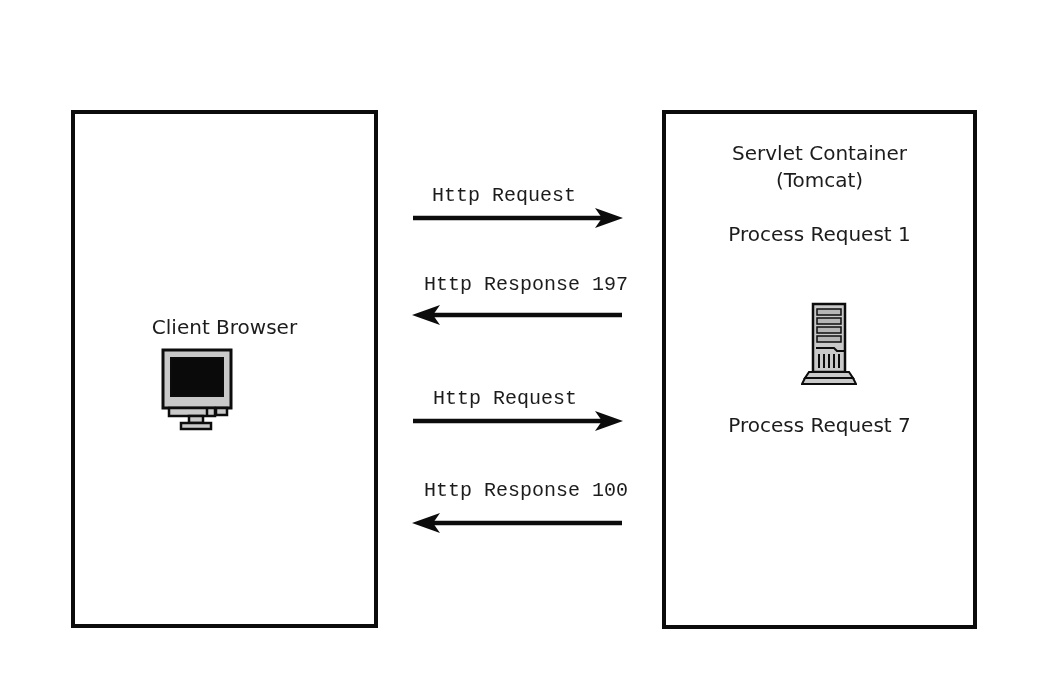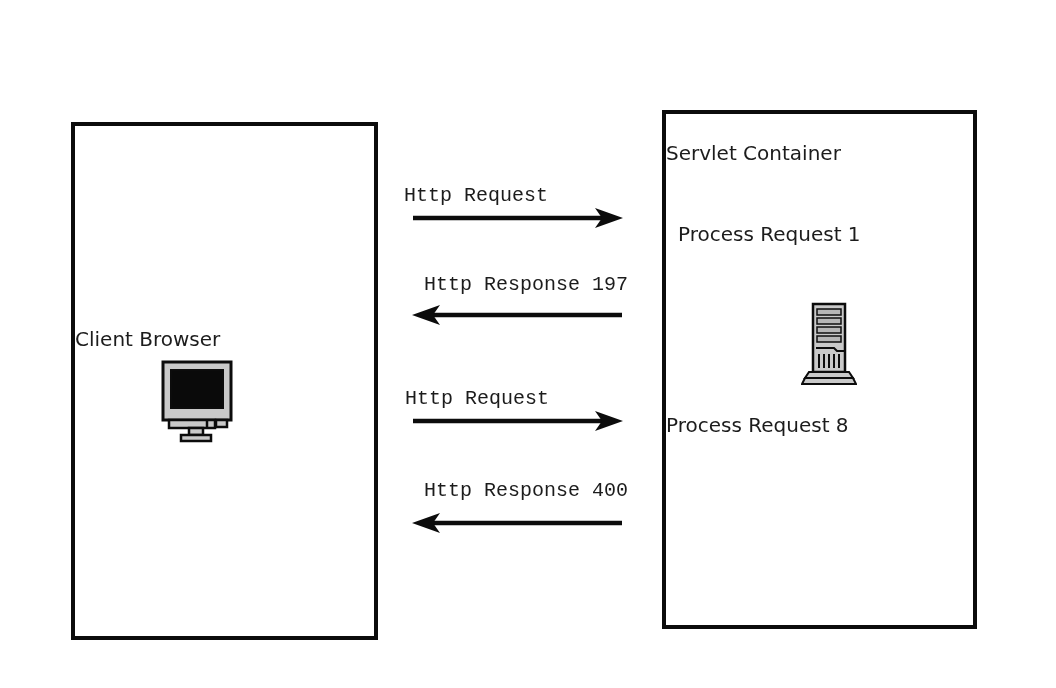--- a/index.html
+++ b/index.html
@@ -11,38 +11,39 @@
     font-family: "DejaVu Sans", "Liberation Sans", sans-serif;
     color: #1c1c1c;
     overflow: hidden;
   }
   .box {
     position: absolute;
     border: 4px solid #0c0c0c;
     background: #ffffff;
     box-sizing: border-box;
   }
-  .client-box { left: 71px;  top: 110px; width: 307px; height: 518px; margin-top: 12px; }
+  .client-box { left: 71px;  top: 110px; width: 307px; height: 518px; }
   .server-box { left: 662px; top: 110px; width: 315px; height: 519px; }
 
   .txt {
     position: absolute;
     font-size: 20px;
     line-height: 24px;
+    text-align: center;
     white-space: nowrap;
     color: #1c1c1c;
   }
 
   
   .client-label { left: 0; width: 100%; top: 201px; }
   .monitor-icon { position: absolute; left: 84px; top: 234px; }
 
   
   .server-title { left: 0; width: 100%; top: 26px; line-height: 27px; }
-  .process1 { left: 12px; width: 100%; top: 108px; }
+  .process1 { left: 0; width: 100%; top: 108px; }
   .server-icon { position: absolute; left: 135px; top: 188px; }
   .process2 { left: 0; width: 100%; top: 299px; }
 
   
   .msg-label { width: 200px; font-family: Liberation Mono, monospace; }
   .msg1 { left: 404px; top: 184px; }
   .msg2 { left: 424px; top: 273px; }
   .msg3 { left: 405px; top: 387px; }
   .msg4 { left: 424px; top: 479px; }
 
@@ -67,57 +68,58 @@
       <rect x="57" y="60" width="11" height="7" fill="#c9c9c9" stroke="#0c0c0c" stroke-width="2.5"></rect>
       <line x1="48" y1="60" x2="48" y2="67" stroke="#0c0c0c" stroke-width="2.5"></line>
       <rect x="30" y="68" width="14" height="7" fill="#c9c9c9" stroke="#0c0c0c" stroke-width="2.5"></rect>
       <rect x="22" y="75" width="30" height="6" fill="#c9c9c9" stroke="#0c0c0c" stroke-width="2.5"></rect>
     </svg>
   </div>
 
   <div class="box server-box">
     <div class="txt server-title">
       <div>Servlet Container</div>
+      <div>(Tomcat)</div>
     </div>
     <div class="txt process1">Process Request 1</div>
     <svg class="server-icon" width="56" height="84" viewBox="0 0 56 84">
       <rect x="12" y="2" width="32" height="68" fill="#c9c9c9" stroke="#0c0c0c" stroke-width="2.5"></rect>
       <rect x="16" y="7" width="24" height="6" fill="#b5b5b5" stroke="#0c0c0c" stroke-width="1.5"></rect>
       <rect x="16" y="16" width="24" height="6" fill="#b5b5b5" stroke="#0c0c0c" stroke-width="1.5"></rect>
       <rect x="16" y="25" width="24" height="6" fill="#b5b5b5" stroke="#0c0c0c" stroke-width="1.5"></rect>
       <rect x="16" y="34" width="24" height="6" fill="#b5b5b5" stroke="#0c0c0c" stroke-width="1.5"></rect>
       <path d="M15 46 h18 l3 3 h7" fill="none" stroke="#0c0c0c" stroke-width="2"></path>
       <line x1="18" y1="52" x2="18" y2="66" stroke="#0c0c0c" stroke-width="2"></line>
       <line x1="23" y1="52" x2="23" y2="66" stroke="#0c0c0c" stroke-width="2"></line>
       <line x1="28" y1="52" x2="28" y2="66" stroke="#0c0c0c" stroke-width="2"></line>
       <line x1="33" y1="52" x2="33" y2="66" stroke="#0c0c0c" stroke-width="2"></line>
       <line x1="38" y1="52" x2="38" y2="66" stroke="#0c0c0c" stroke-width="2"></line>
       <polygon points="8,70 48,70 52,76 4,76" fill="#c9c9c9" stroke="#0c0c0c" stroke-width="2"></polygon>
       <polygon points="4,76 52,76 55,82 1,82" fill="#c9c9c9" stroke="#0c0c0c" stroke-width="2"></polygon>
     </svg>
-    <div class="txt process2">Process Request 8</div>
+    <div class="txt process2">Process Request 7</div>
   </div>
 
   <div class="txt msg-label msg1">Http Request</div>
   <svg class="arrow arr1" viewBox="0 0 215 26">
     <line x1="3" y1="13" x2="192" y2="13" stroke="#0c0c0c" stroke-width="4.5"></line>
     <polygon points="213,13 185,3 192,13 185,23" fill="#0c0c0c"></polygon>
   </svg>
 
   <div class="txt msg-label msg2">Http Response 197</div>
   <svg class="arrow arr2" viewBox="0 0 215 26">
     <line x1="23" y1="13" x2="212" y2="13" stroke="#0c0c0c" stroke-width="4.5"></line>
     <polygon points="2,13 30,3 23,13 30,23" fill="#0c0c0c"></polygon>
   </svg>
 
   <div class="txt msg-label msg3">Http Request</div>
   <svg class="arrow arr3" viewBox="0 0 215 26">
     <line x1="3" y1="13" x2="192" y2="13" stroke="#0c0c0c" stroke-width="4.5"></line>
     <polygon points="213,13 185,3 192,13 185,23" fill="#0c0c0c"></polygon>
   </svg>
 
-  <div class="txt msg-label msg4">Http Response 400</div>
+  <div class="txt msg-label msg4">Http Response 100</div>
   <svg class="arrow arr4" viewBox="0 0 215 26">
     <line x1="23" y1="13" x2="212" y2="13" stroke="#0c0c0c" stroke-width="4.5"></line>
     <polygon points="2,13 30,3 23,13 30,23" fill="#0c0c0c"></polygon>
   </svg>
 
 </div>
 
 </body></html>

